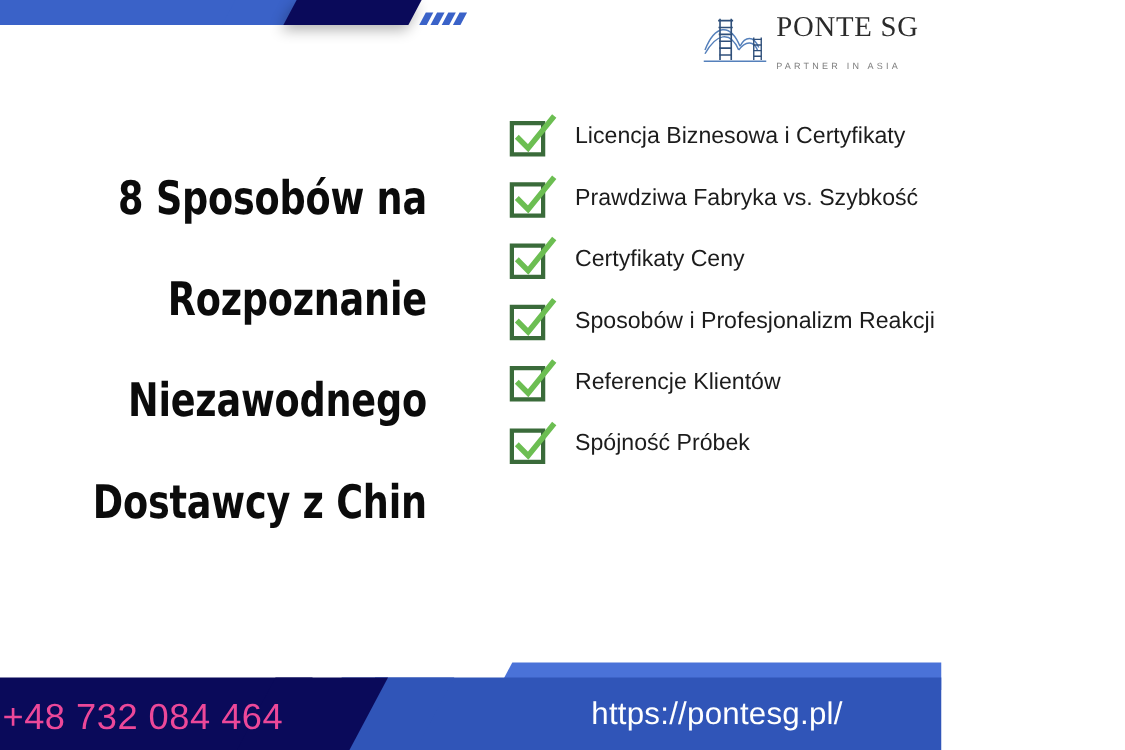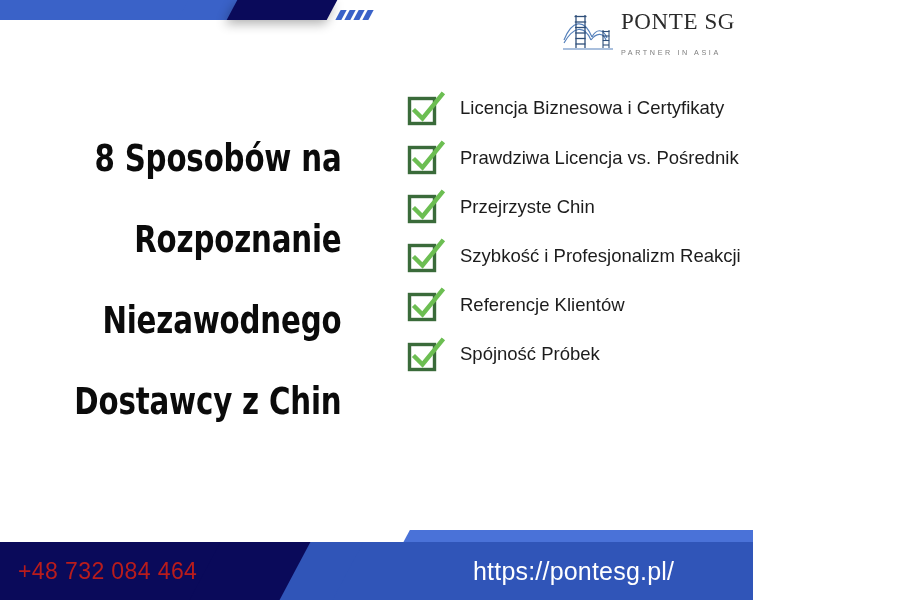--- a/index.html
+++ b/index.html
@@ -222,25 +222,25 @@
     position: absolute;
     left: 205px;
     top: 12px;
     width: 90px;
     height: 58px;
     background: #0a0a5a;
     transform: skewX(-28deg);
   }
   .f-phone {
     position: absolute;
-    left: 18px;
+    left: 2px;
     top: 28px;
     font-family: "Liberation Sans", sans-serif;
-    font-size: 23px;
-    color: #b91c1c;
+    font-size: 29px;
+    color: #ec4899;
     letter-spacing: 0.4px;
     white-space: nowrap;
   }
   .f-url {
     position: absolute;
     left: 440px;
     top: 27px;
     font-family: "Liberation Sans", sans-serif;
     font-size: 25px;
     color: #ffffff;
@@ -322,43 +322,43 @@
       <span class="check-label">Licencja Biznesowa i Certyfikaty</span>
     </div>
 
     <div class="check-row">
       <span class="check-icon">
         <svg viewBox="0 0 40 36" width="40" height="36" aria-hidden="true">
           <rect x="3.5" y="7.5" width="25" height="25" fill="#ffffff" stroke="#3a6b3a" stroke-width="3.4"></rect>
           <path d="M9 20 L16.5 27.5 L36 3.5" fill="none" stroke="#6cbe52" stroke-width="4.4" stroke-linecap="square" stroke-linejoin="miter"></path>
         </svg>
       </span>
-      <span class="check-label">Prawdziwa Licencja vs. Pośrednik</span>
-    </div>
-
-
-
-    <div class="check-row">
-      <span class="check-icon">
-        <svg viewBox="0 0 40 36" width="40" height="36" aria-hidden="true">
-          <rect x="3.5" y="7.5" width="25" height="25" fill="#ffffff" stroke="#3a6b3a" stroke-width="3.4"></rect>
-          <path d="M9 20 L16.5 27.5 L36 3.5" fill="none" stroke="#6cbe52" stroke-width="4.4" stroke-linecap="square" stroke-linejoin="miter"></path>
-        </svg>
-      </span>
-      <span class="check-label">Przejrzyste Chin</span>
-    </div>
-
-    <div class="check-row">
-      <span class="check-icon">
-        <svg viewBox="0 0 40 36" width="40" height="36" aria-hidden="true">
-          <rect x="3.5" y="7.5" width="25" height="25" fill="#ffffff" stroke="#3a6b3a" stroke-width="3.4"></rect>
-          <path d="M9 20 L16.5 27.5 L36 3.5" fill="none" stroke="#6cbe52" stroke-width="4.4" stroke-linecap="square" stroke-linejoin="miter"></path>
-        </svg>
-      </span>
-      <span class="check-label">Szybkość i Profesjonalizm Reakcji</span>
+      <span class="check-label">Prawdziwa Fabryka vs. Szybkość</span>
+    </div>
+
+
+
+    <div class="check-row">
+      <span class="check-icon">
+        <svg viewBox="0 0 40 36" width="40" height="36" aria-hidden="true">
+          <rect x="3.5" y="7.5" width="25" height="25" fill="#ffffff" stroke="#3a6b3a" stroke-width="3.4"></rect>
+          <path d="M9 20 L16.5 27.5 L36 3.5" fill="none" stroke="#6cbe52" stroke-width="4.4" stroke-linecap="square" stroke-linejoin="miter"></path>
+        </svg>
+      </span>
+      <span class="check-label">Certyfikaty Ceny</span>
+    </div>
+
+    <div class="check-row">
+      <span class="check-icon">
+        <svg viewBox="0 0 40 36" width="40" height="36" aria-hidden="true">
+          <rect x="3.5" y="7.5" width="25" height="25" fill="#ffffff" stroke="#3a6b3a" stroke-width="3.4"></rect>
+          <path d="M9 20 L16.5 27.5 L36 3.5" fill="none" stroke="#6cbe52" stroke-width="4.4" stroke-linecap="square" stroke-linejoin="miter"></path>
+        </svg>
+      </span>
+      <span class="check-label">Sposobów i Profesjonalizm Reakcji</span>
     </div>
 
     <div class="check-row">
       <span class="check-icon">
         <svg viewBox="0 0 40 36" width="40" height="36" aria-hidden="true">
           <rect x="3.5" y="7.5" width="25" height="25" fill="#ffffff" stroke="#3a6b3a" stroke-width="3.4"></rect>
           <path d="M9 20 L16.5 27.5 L36 3.5" fill="none" stroke="#6cbe52" stroke-width="4.4" stroke-linecap="square" stroke-linejoin="miter"></path>
         </svg>
       </span>
       <span class="check-label">Referencje Klientów</span>

